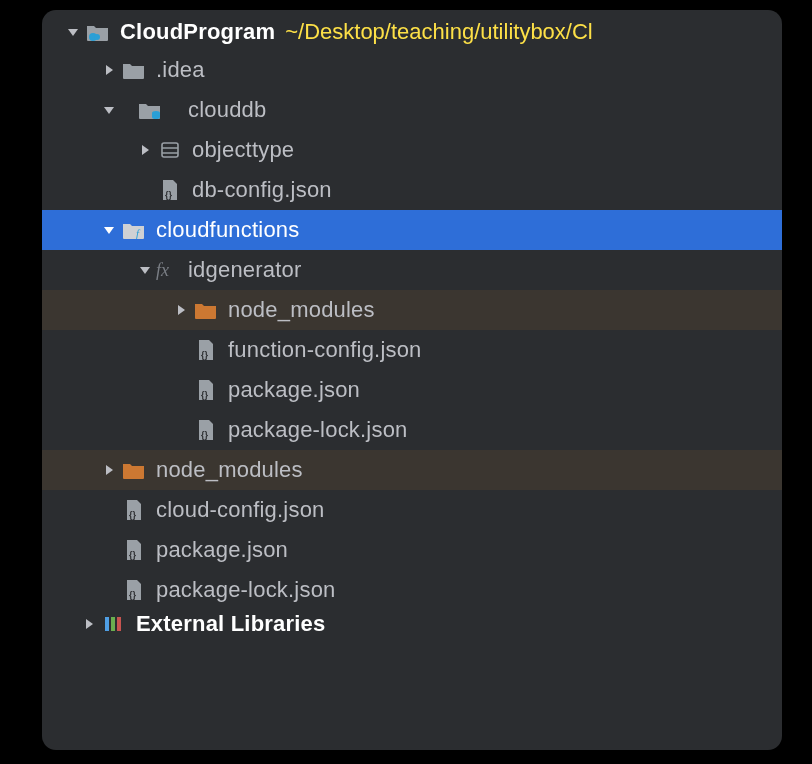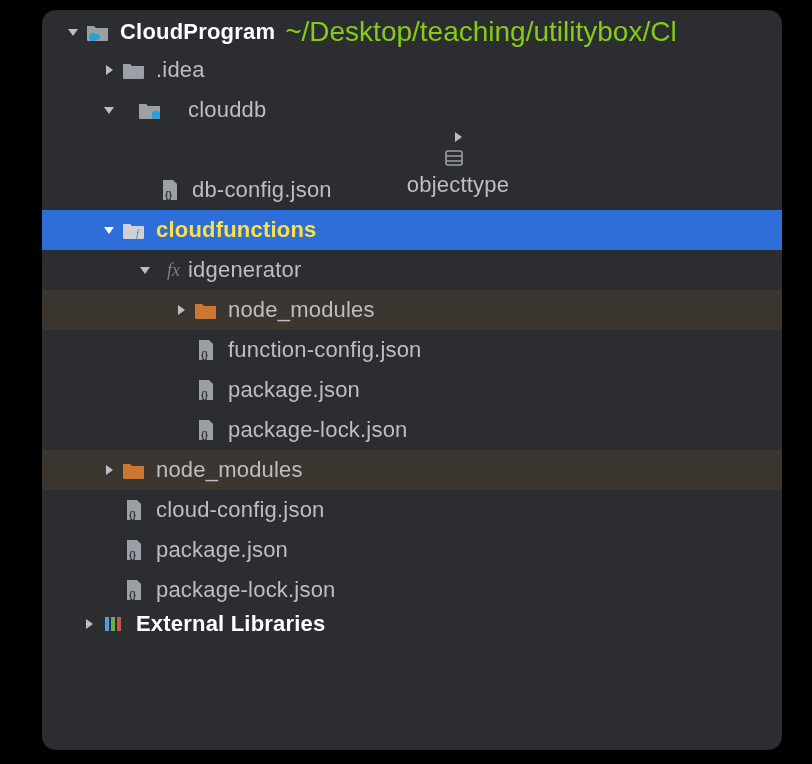--- a/index.html
+++ b/index.html
@@ -55,32 +55,32 @@
     align-items: center;
     justify-content: center;
     margin-right: 8px;
   }
   .label {
     font-size: 22px;
     letter-spacing: 0.2px;
   }
   .path {
     margin-left: 10px;
-    color: #84cc16;
-    font-size: 28px;
+    color: #fde047;
+    font-size: 22px;
   }
   .fx-badge {
     font-size: 18px;
     font-style: italic;
     font-family: Georgia, serif;
     color: #7a7e85;
     margin-right: 8px;
     flex: 0 0 auto;
     width: 24px;
-    text-align: right;
+    text-align: left;
   }
 </style>
 </head>
 <body>
 
 <div class="panel">
 
   <div class="row bold" style="padding-left:20px;padding-top:4px;">
     <span class="arrow">
       <svg width="14" height="14" viewBox="0 0 14 14">
@@ -123,21 +123,21 @@
         <path d="M1 4 h7 l2 2 h12 v12 a1 1 0 0 1 -1 1 H2 a1 1 0 0 1 -1 -1 Z" fill="#9aa0a6"></path>
         <ellipse cx="18" cy="13" rx="4" ry="2" fill="#2b9fd6"></ellipse>
         <rect x="14" y="13" width="8" height="4" fill="#2b9fd6"></rect>
         <ellipse cx="18" cy="17" rx="4" ry="2" fill="#2b9fd6"></ellipse>
       </svg>
     </span>
     <span class="label">clouddb</span>
   </div>
 
 
-  <div class="row" style="padding-left:92px;flex-direction:column;">
+  <div class="row" style="padding-left:92px;">
     <span class="arrow">
       <svg width="14" height="14" viewBox="0 0 14 14">
           <path d="M4 2 L4 12 L11 7 Z" fill="#bcbec4"></path>
         </svg>
     </span>
     <span class="icon">
       <svg width="22" height="22" viewBox="0 0 22 22">
         <rect x="3" y="4" width="16" height="14" rx="2" fill="none" stroke="#9aa0a6" stroke-width="1.6"></rect>
         <line x1="3" y1="9" x2="19" y2="9" stroke="#9aa0a6" stroke-width="1.6"></line>
         <line x1="3" y1="14" x2="19" y2="14" stroke="#9aa0a6" stroke-width="1.6"></line>
@@ -162,21 +162,21 @@
       <svg width="14" height="14" viewBox="0 0 14 14">
           <path d="M2 4 L12 4 L7 11 Z" fill="#ffffff"></path>
         </svg>
     </span>
     <span class="icon">
       <svg width="24" height="20" viewBox="0 0 24 20">
         <path d="M1 4 h7 l2 2 h12 v12 a1 1 0 0 1 -1 1 H2 a1 1 0 0 1 -1 -1 Z" fill="#cfd1d4"></path>
         <text x="14" y="17" font-size="11" font-style="italic" font-family="Georgia" fill="#2b9fd6">f</text>
       </svg>
     </span>
-    <span class="label" style="color:#fde047;font-weight:700">cloudfunctions</span>
+    <span class="label" style="color:#ffffff;font-weight:400">cloudfunctions</span>
   </div>
 
   <div class="row" style="padding-left:92px;">
     <span class="arrow">
       <svg width="14" height="14" viewBox="0 0 14 14">
           <path d="M2 4 L12 4 L7 11 Z" fill="#bcbec4"></path>
         </svg>
     </span>
     <span class="fx-badge">fx</span>
     <span class="label">idgenerator</span>

